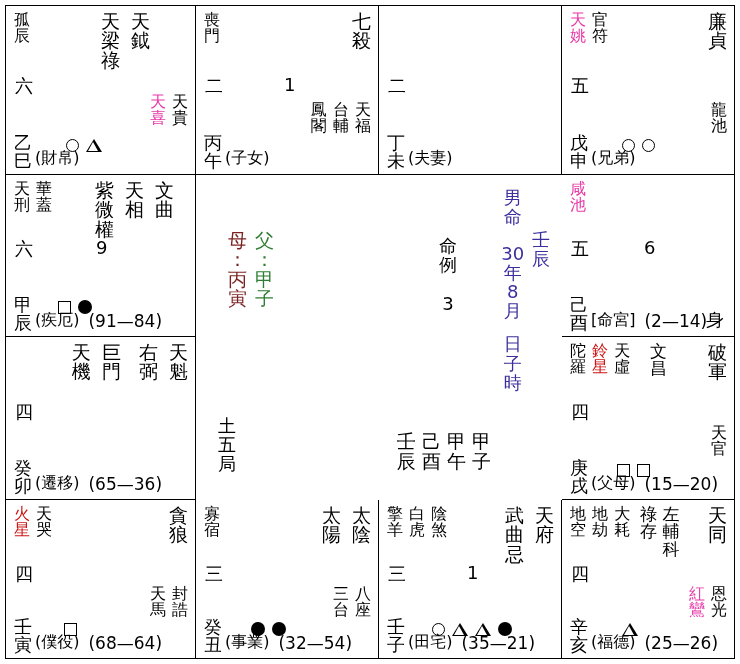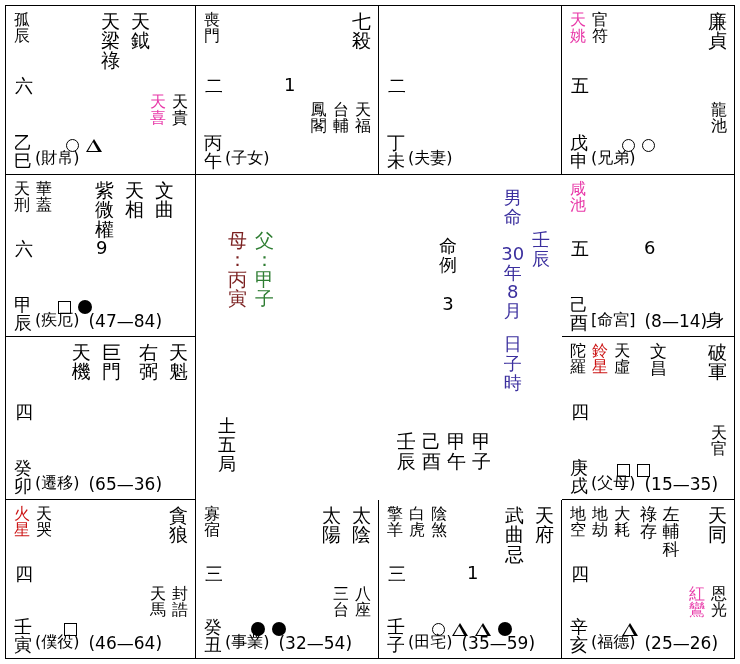--- a/index.html
+++ b/index.html
@@ -313,32 +313,32 @@
         <span class="vcol c-black"><span>紫</span><span>微</span><span>權</span></span>
         <span class="vcol c-black"><span>天</span><span>相</span></span>
         <span class="vcol c-black" style="margin-right:14px;"><span>文</span><span>曲</span></span>
       </div>
       <div class="num-left" style="top:62px;">六</div>
       <div class="num-mid" style="left:90px;top:62px;">9</div>
       <div class="marks" style="left:52px;bottom:22px;">
         <span class="mk mk-square"></span><span class="mk mk-dot"></span>
       </div>
       <div class="footer">
-        <span class="gz"><span>甲</span><span>辰</span></span><span class="palace">(疾厄)</span><span class="range">(47—84)</span>
+        <span class="gz"><span>甲</span><span>辰</span></span><span class="palace">(疾厄)</span><span class="range">(91—84)</span>
       </div>
     </div>
 
     <div class="cell lastcol" style="left:556px;top:169px;width:172px;height:162px;">
       <div class="stars-tl">
         <span class="vcol c-pink"><span>咸</span><span>池</span></span>
       </div>
       <div class="num-left" style="top:62px;">五</div>
       <div class="num-mid" style="left:82px;top:62px;">6</div>
       <div class="footer">
-        <span class="gz"><span>己</span><span>酉</span></span><span class="palace">[命宮]</span><span class="range">(8—14)</span>
+        <span class="gz"><span>己</span><span>酉</span></span><span class="palace">[命宮]</span><span class="range">(2—14)</span>
       </div>
       <div class="shen">身</div>
     </div>
 
     <div class="cell" style="left:0px;top:331px;width:190px;height:163px;">
       <div class="stars-tr">
         <span class="vcol c-black"><span>天</span><span>機</span></span>
         <span class="vcol c-black"><span>巨</span><span>門</span></span>
         <span class="vcol c-black" style="margin-left:12px;"><span>右</span><span>弼</span></span>
         <span class="vcol c-black"><span>天</span><span>魁</span></span>
@@ -362,42 +362,42 @@
         <span class="vcol c-black"><span>破</span><span>軍</span></span>
       </div>
       <div class="num-left" style="top:63px;">四</div>
       <div class="stars-br" style="top:88px;">
         <span class="vcol c-black"><span>天</span><span>官</span></span>
       </div>
       <div class="marks" style="left:55px;bottom:22px;">
         <span class="mk mk-square"></span><span class="mk mk-square"></span>
       </div>
       <div class="footer">
-        <span class="gz"><span>庚</span><span>戌</span></span><span class="palace">(父母)</span><span class="range">(15—35)</span>
+        <span class="gz"><span>庚</span><span>戌</span></span><span class="palace">(父母)</span><span class="range">(15—20)</span>
       </div>
     </div>
 
     <div class="cell lastrow" style="left:0px;top:494px;width:190px;height:158px;">
       <div class="stars-tl">
         <span class="vcol c-red"><span>火</span><span>星</span></span>
         <span class="vcol c-black"><span>天</span><span>哭</span></span>
       </div>
       <div class="stars-tr">
         <span class="vcol c-black"><span>貪</span><span>狼</span></span>
       </div>
       <div class="num-left" style="top:62px;">四</div>
       <div class="stars-br" style="top:86px;">
         <span class="vcol c-black"><span>天</span><span>馬</span></span>
         <span class="vcol c-black"><span>封</span><span>誥</span></span>
       </div>
       <div class="marks" style="left:58px;bottom:22px;">
         <span class="mk mk-square"></span>
       </div>
       <div class="footer">
-        <span class="gz"><span>壬</span><span>寅</span></span><span class="palace">(僕役)</span><span class="range">(46—64)</span>
+        <span class="gz"><span>壬</span><span>寅</span></span><span class="palace">(僕役)</span><span class="range">(68—64)</span>
       </div>
     </div>
 
     <div class="cell lastrow" style="left:190px;top:494px;width:183px;height:158px;">
       <div class="stars-tl">
         <span class="vcol c-black"><span>寡</span><span>宿</span></span>
       </div>
       <div class="stars-tr">
         <span class="vcol c-black"><span>太</span><span>陽</span></span>
         <span class="vcol c-black"><span>太</span><span>陰</span></span>
@@ -424,21 +424,21 @@
       <div class="stars-tr">
         <span class="vcol c-black"><span>武</span><span>曲</span><span>忌</span></span>
         <span class="vcol c-black"><span>天</span><span>府</span></span>
       </div>
       <div class="num-left" style="top:62px;">三</div>
       <div class="num-mid" style="left:88px;top:62px;">1</div>
       <div class="marks" style="left:53px;bottom:22px;">
         <span class="mk mk-circle"></span><span class="mk mk-tri"></span><span class="mk mk-tri"></span><span class="mk mk-dot"></span>
       </div>
       <div class="footer">
-        <span class="gz"><span>壬</span><span>子</span></span><span class="palace">(田宅)</span><span class="range">(35—59)</span>
+        <span class="gz"><span>壬</span><span>子</span></span><span class="palace">(田宅)</span><span class="range">(35—21)</span>
       </div>
     </div>
 
     <div class="cell lastrow lastcol" style="left:556px;top:494px;width:172px;height:158px;">
       <div class="stars-tl">
         <span class="vcol c-black"><span>地</span><span>空</span></span>
         <span class="vcol c-black"><span>地</span><span>劫</span></span>
         <span class="vcol c-black"><span>大</span><span>耗</span></span>
       </div>
       <div class="stars-mid" style="left:78px;">

